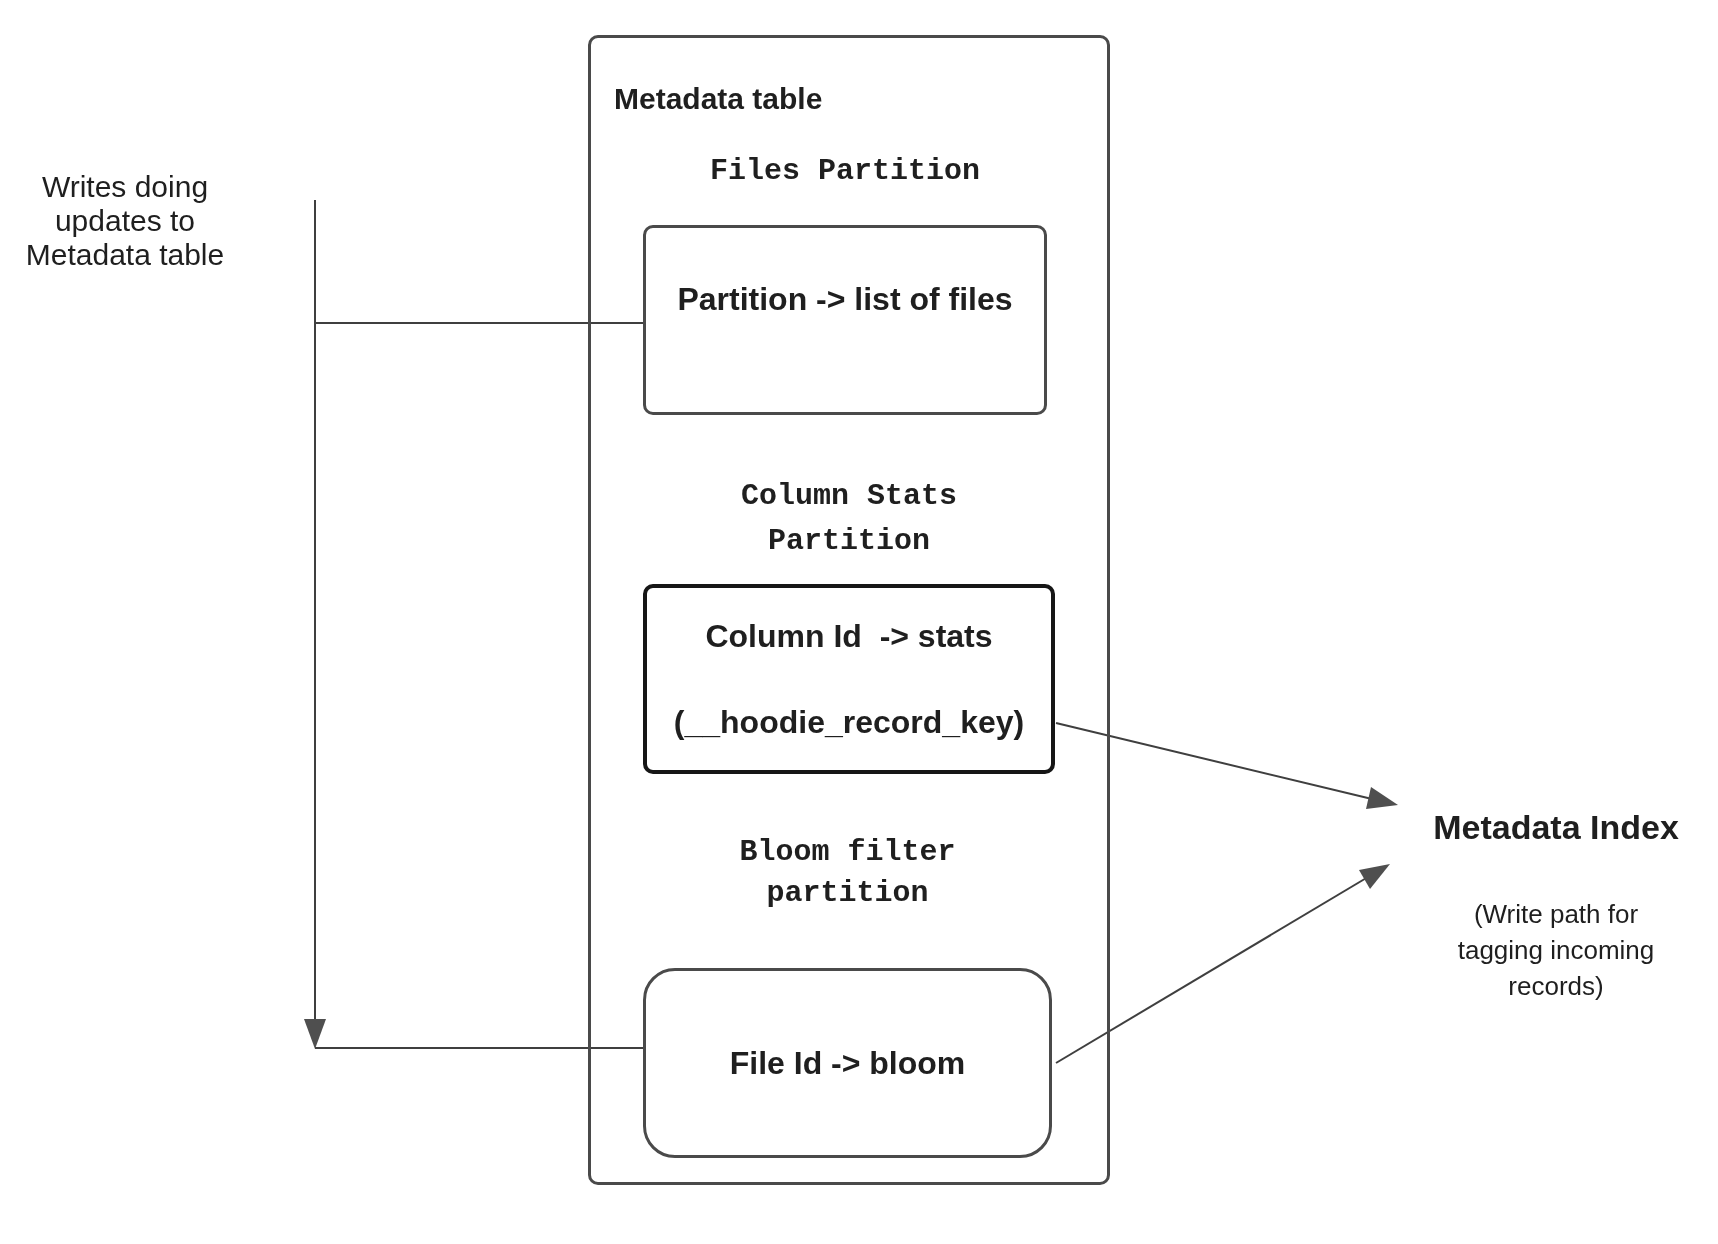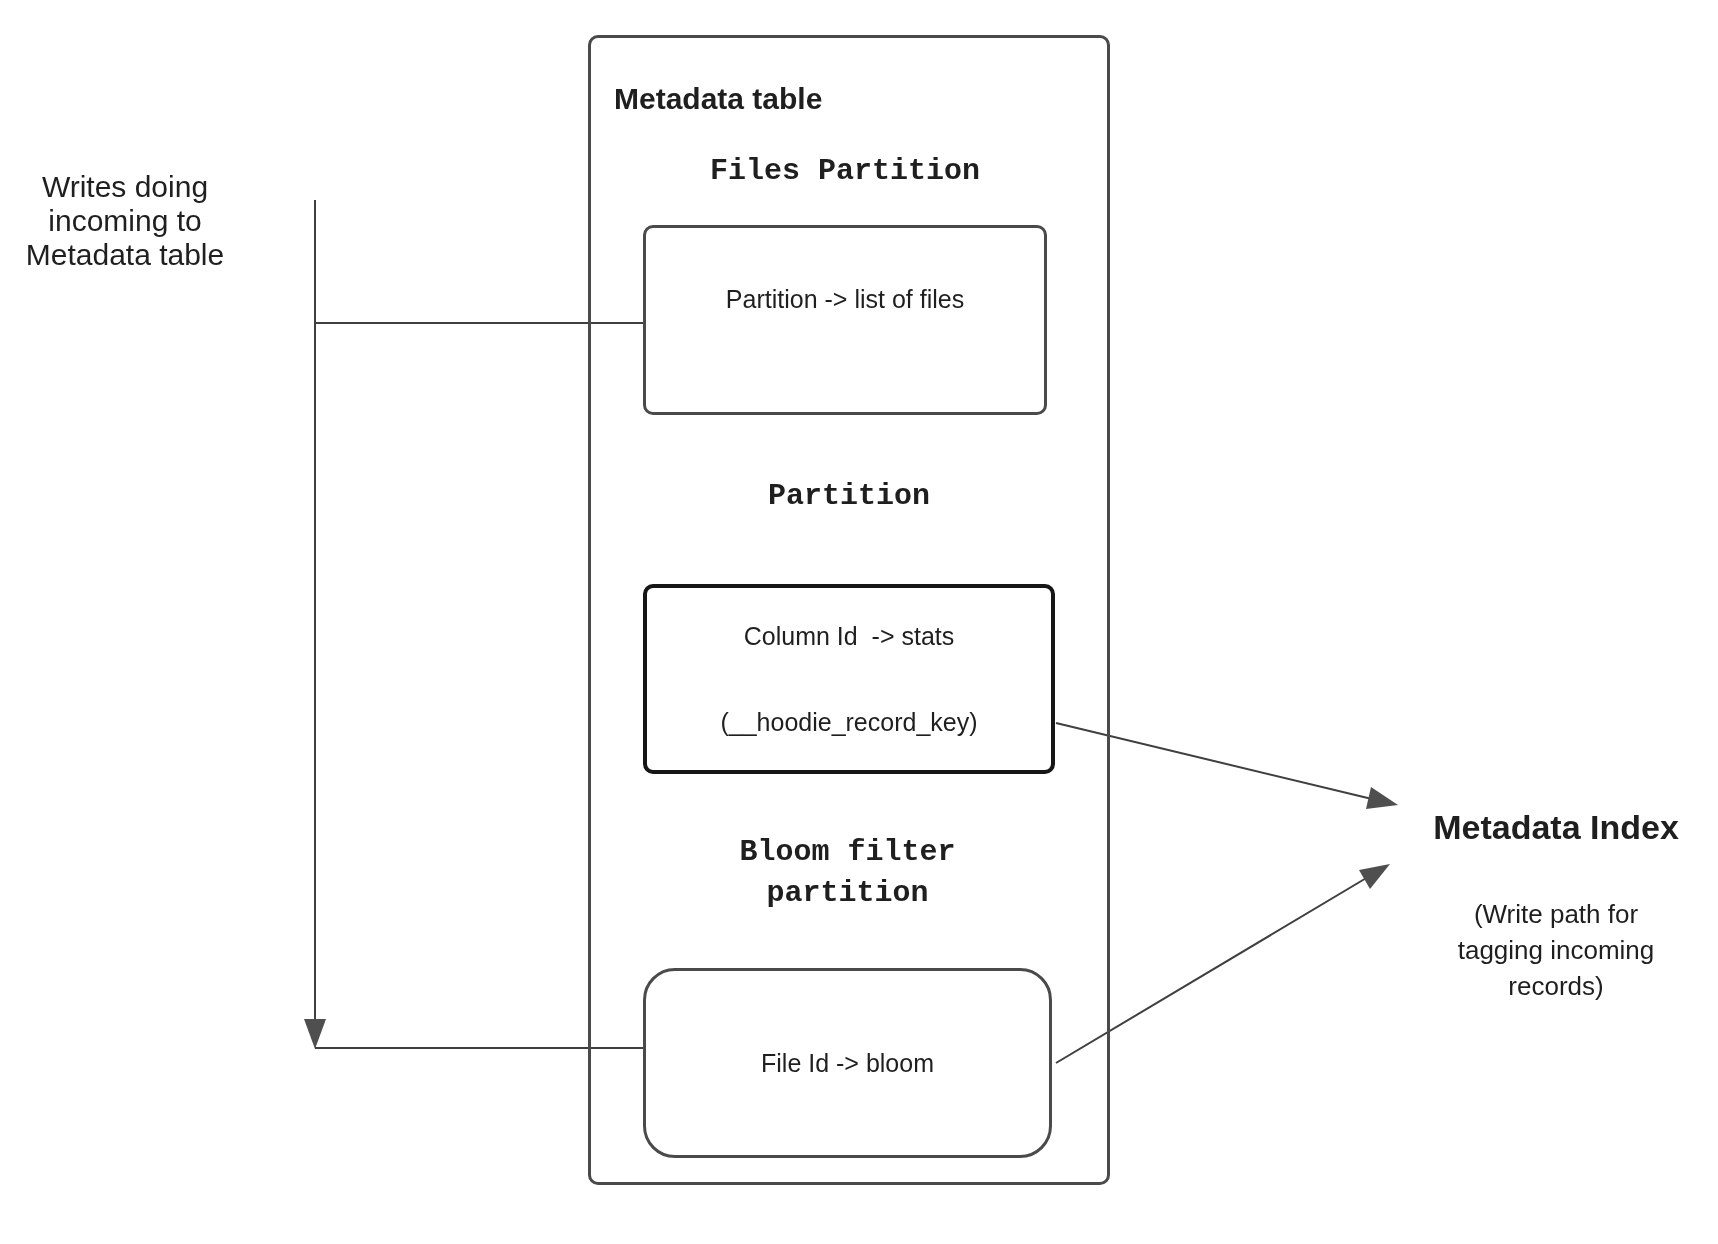--- a/index.html
+++ b/index.html
@@ -50,23 +50,24 @@
     font-family: Liberation Mono, monospace;
   }
   .node {
     border: 3px solid var(--box-border);
     border-radius: 10px;
     background: #ffffff;
     display: flex;
     flex-direction: column;
     align-items: center;
     justify-content: center;
-    font-size: 25px;
+    font-size: 32px;
     line-height: 38px;
     text-align: center;
+    font-weight: bold;
   }
   .node.emphasis { border: 4px solid var(--emphasis-border); gap: 48px; }
   .node .line { white-space: pre-wrap; }
   .files-title { left: 643px; top: 150px; width: 404px; }
   .files-node { left: 643px; top: 225px; width: 404px; height: 190px; padding-bottom: 42px; }
   .colstats-title { left: 643px; top: 474px; width: 412px; line-height: 45px; }
   .colstats-node { left: 643px; top: 584px; width: 412px; height: 190px; }
   .bloom-title { left: 643px; top: 832px; width: 409px; line-height: 41px; }
   .bloom-node { left: 643px; top: 968px; width: 409px; height: 190px; border-radius: 32px; }
   .index-title {
@@ -97,35 +98,36 @@
 
     <line x1="1056" y1="723" x2="1372" y2="799"></line>
     <polygon points="1398,805 1366,809 1371,787"></polygon>
 
     <line x1="1056" y1="1063" x2="1368" y2="877"></line>
     <polygon points="1390,864 1370,889 1359,870"></polygon>
   </svg>
 
   <div class="abs note">
     <div>Writes doing</div>
-    <div>incoming to</div>
+    <div>updates to</div>
     <div>Metadata table</div>
   </div>
 
   <div class="abs outer-box"></div>
   <div class="abs outer-title">Metadata table</div>
 
   <div class="abs part-title files-title">
     <div>Files Partition</div>
   </div>
   <div class="abs node files-node">
     <div class="line">Partition -&gt; list of files</div>
   </div>
 
   <div class="abs part-title colstats-title">
+    <div>Column Stats</div>
     <div>Partition</div>
   </div>
   <div class="abs node emphasis colstats-node">
     <div class="line">Column Id  -&gt; stats</div>
     <div class="line">(__hoodie_record_key)</div>
   </div>
 
   <div class="abs part-title bloom-title">
     <div>Bloom filter</div>
     <div>partition</div>

